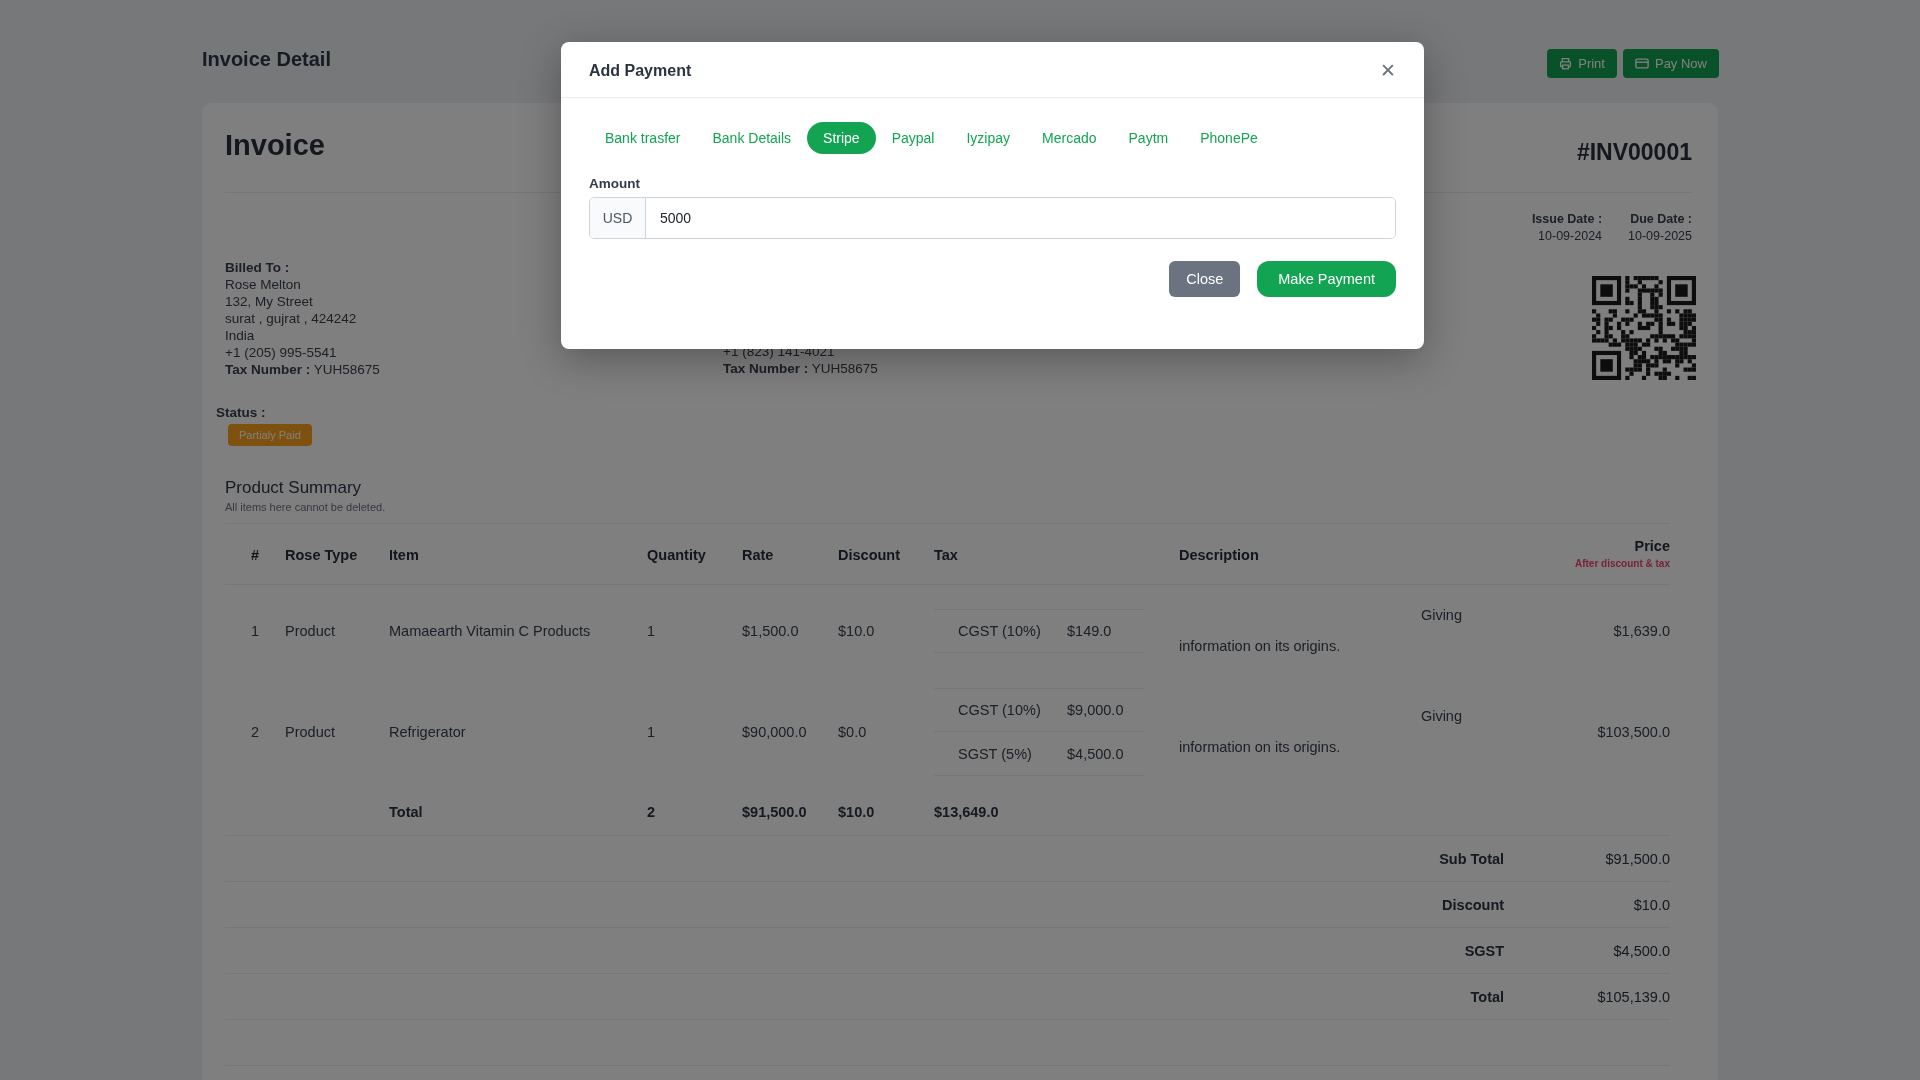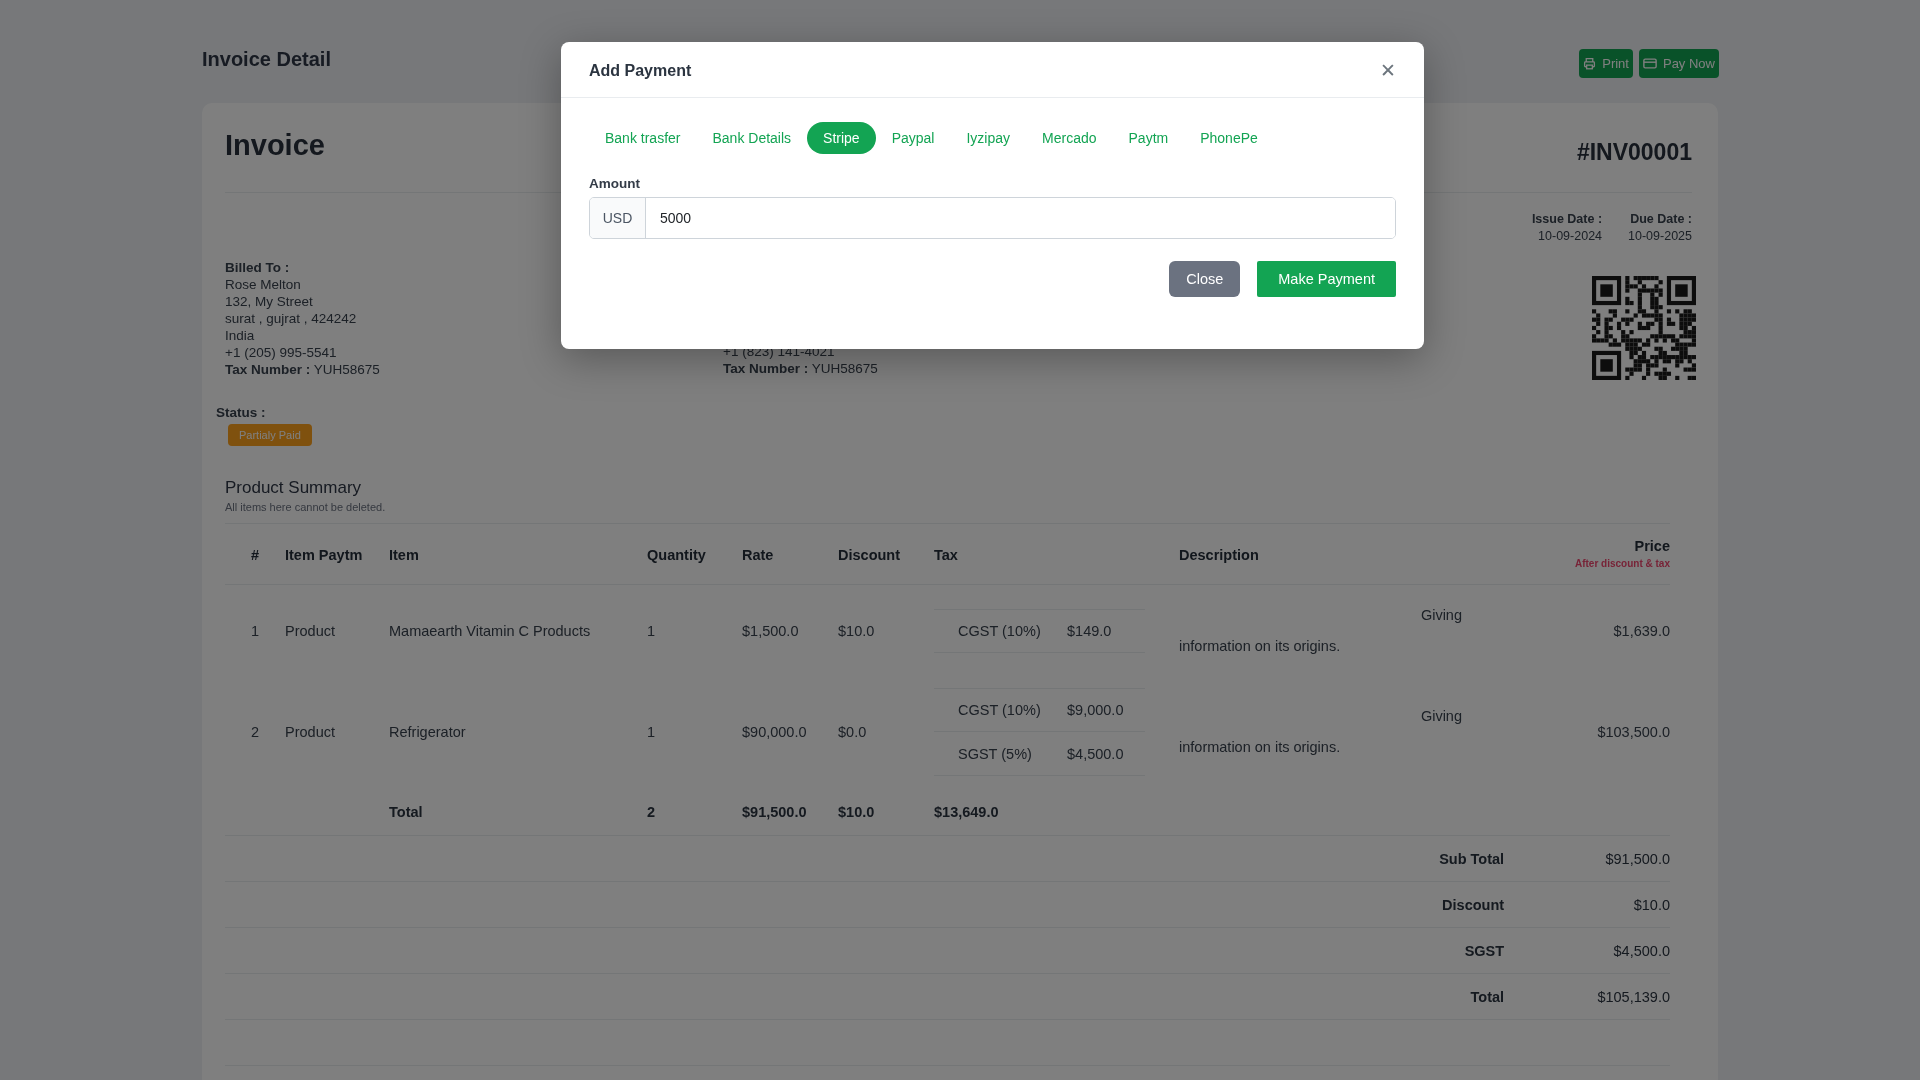--- a/index.html
+++ b/index.html
@@ -4,21 +4,21 @@
 <style>
   * { margin:0; padding:0; box-sizing:border-box; }
   html,body { width:1920px; height:1080px; overflow:hidden; }
   body { font-family:"Liberation Sans", sans-serif; background:#eef0f4; color:#39424e; }
 
   
   .page { position:absolute; inset:0; }
   .page-title { position:absolute; left:202px; top:48px; font-size:20px; font-weight:700; color:#2f3746; }
   .toolbar { position:absolute; top:49px; right:201px; display:flex; gap:6px; }
   .btn-green { display:flex; align-items:center; gap:6px; background:#13a453; color:#fff; border:none;
-               border-radius:4px; font-size:13px; padding:7px 4px; cursor:pointer; font-family:inherit; }
+               border-radius:4px; font-size:13px; padding:7px 12px; cursor:pointer; font-family:inherit; }
   .btn-green svg { display:block; }
 
   .card { position:absolute; left:202px; top:103px; width:1516px; height:1040px; background:#fff; border-radius:10px; }
 
   .inv-title { position:absolute; left:23px; top:26px; font-size:29px; font-weight:700; color:#28303c; }
   .inv-number { position:absolute; right:26px; top:36px; font-size:23px; font-weight:700; color:#28303c; }
   .hr1 { position:absolute; left:23px; right:26px; top:89px; border-top:1px solid #e9ecef; }
 
   .dates { position:absolute; right:26px; top:108px; display:flex; gap:26px; }
   .date-col { text-align:right; font-size:12.5px; line-height:17px; color:#39424e; }
@@ -79,21 +79,21 @@
          cursor:pointer; font-family:inherit; }
   .tab.active { background:#13a453; color:#fff; }
   .amount-lbl { margin-top:22px; font-size:13.5px; font-weight:700; color:#343c48; }
   .input-group { margin-top:6px; display:flex; height:42px; border:1px solid #ced4da; border-radius:5px; overflow:hidden; }
   .currency { width:56px; background:#f9fafb; border-right:1px solid #ced4da; display:flex; align-items:center;
               justify-content:center; font-size:14px; color:#4b5563; }
   .amount-input { flex:1; border:none; outline:none; font-size:14px; color:#212529; padding-left:14px; font-family:inherit; }
   .modal-actions { display:flex; justify-content:flex-end; gap:17px; margin-top:22px; }
   .btn-close { background:#6b7280; color:#fff; border:none; border-radius:6px; font-size:14.5px; padding:10px 17px;
                cursor:pointer; font-family:inherit; }
-  .btn-pay { background:#13a453; color:#fff; border:none; border-radius:2px; font-size:14.5px; padding:10px 21px;
+  .btn-pay { background:#13a453; color:#fff; border:none; border-radius:12px; font-size:14.5px; padding:10px 21px;
              cursor:pointer; font-family:inherit; }
 </style>
 </head>
 <body>
 
 <div class="page">
   <div class="page-title">Invoice Detail</div>
   <div class="toolbar">
     <button class="btn-green">
       <span>
@@ -383,21 +383,21 @@
     <div class="status-lbl">Status :</div>
     <div class="status-badge">Partialy Paid</div>
 
     <div class="ps">
       <div class="ps-title">Product Summary</div>
       <div class="ps-sub">All items here cannot be deleted.</div>
       <div class="ps-hr"></div>
 
       <div class="tbl-row thead">
         <div class="c-num">#</div>
-        <div>Item Paytm</div>
+        <div>Rose Type</div>
         <div>Item</div>
         <div>Quantity</div>
         <div>Rate</div>
         <div>Discount</div>
         <div>Tax</div>
         <div class="c-desc">Description</div>
         <div class="c-price"><span>Price</span><span class="price-sub">After discount &amp; tax</span></div>
       </div>
 
       <div class="tbl-row tbody-row row-1">

